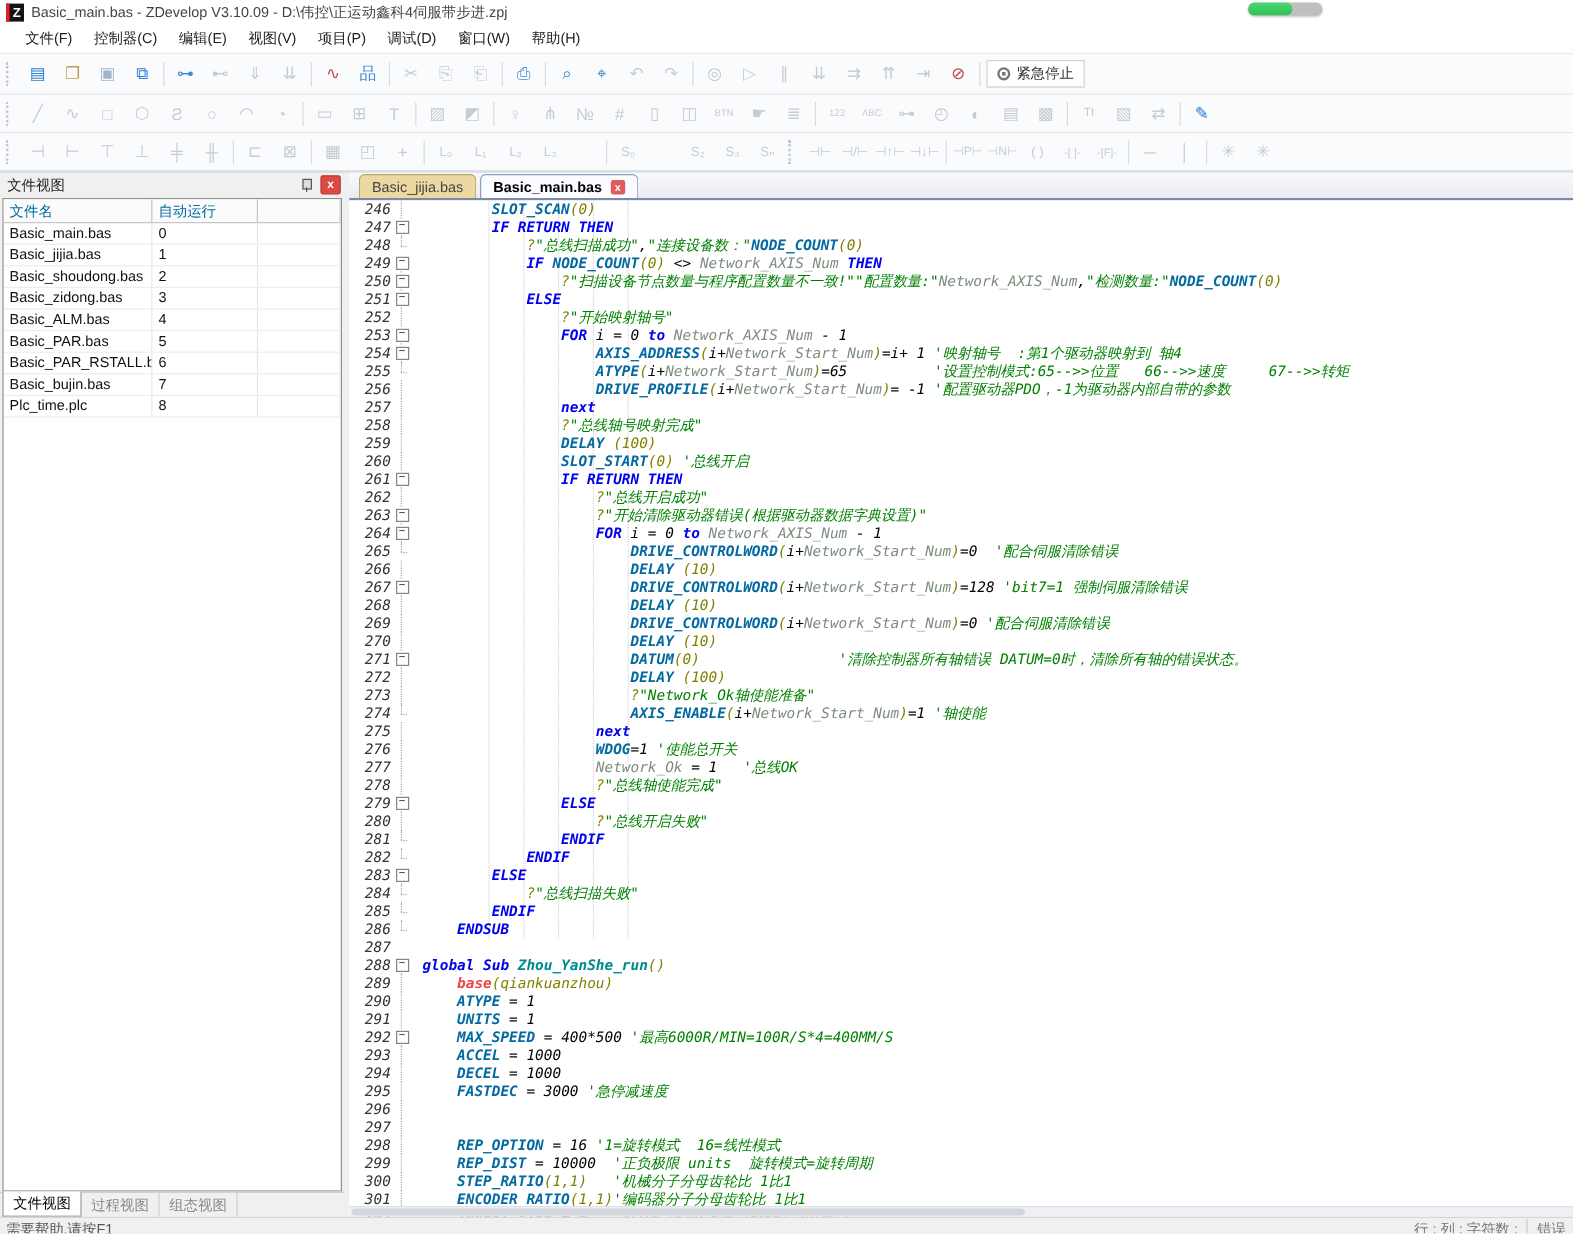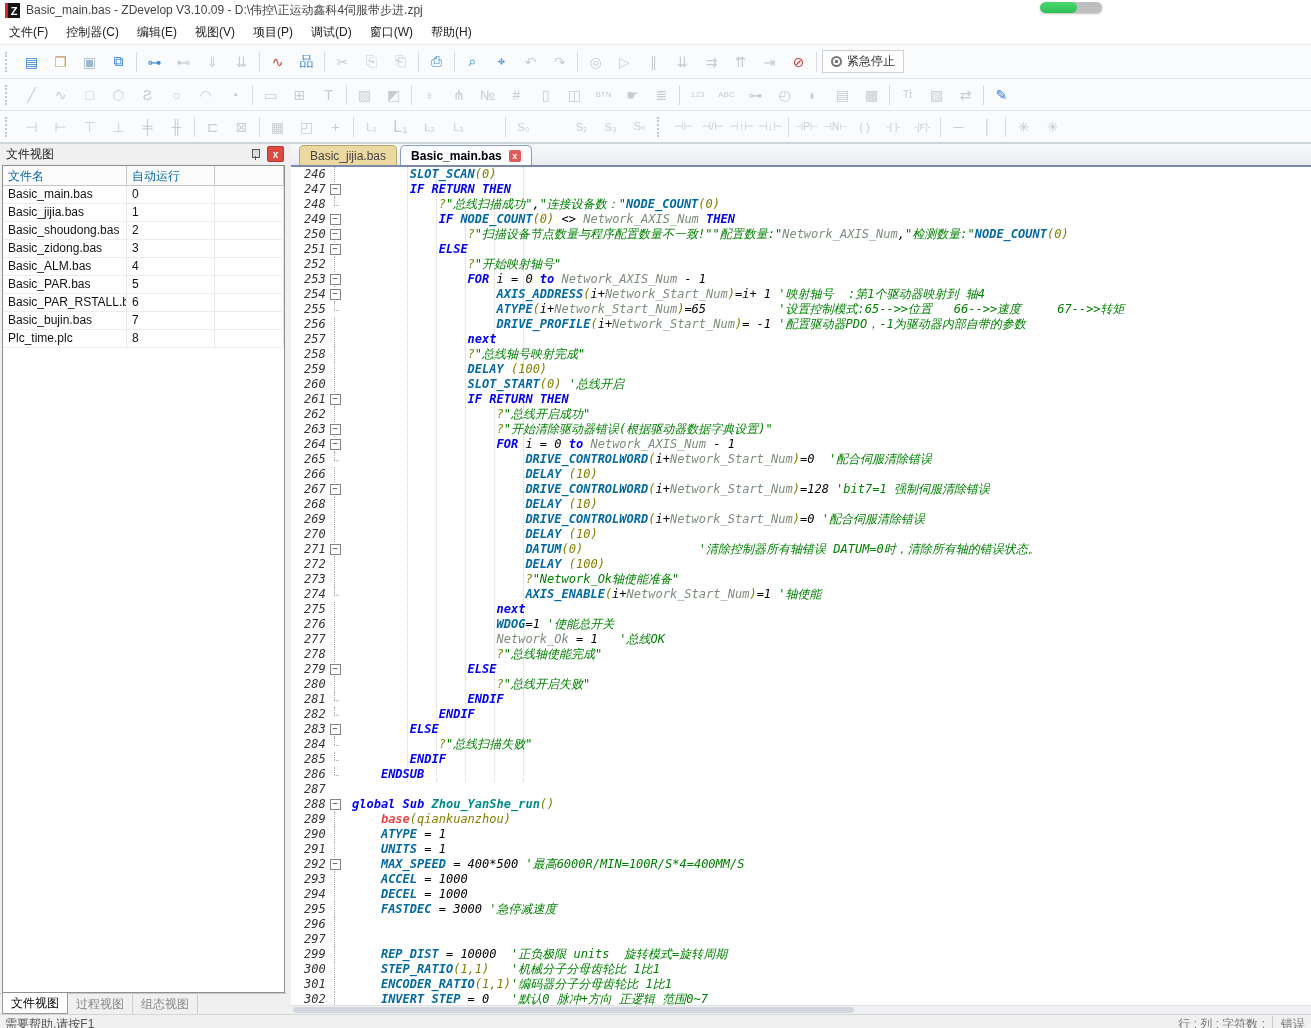--- a/index.html
+++ b/index.html
@@ -9,21 +9,21 @@
   
   .titlebar{height:21px;background:#fff;display:flex;align-items:center;padding-left:5px;flex:none;}
   .app-icon{width:15px;height:15px;background:#141414;color:#fff;font-weight:bold;font-size:11px;
             display:flex;align-items:center;justify-content:center;margin-right:6px;
             border-left:3px solid #d22;box-sizing:border-box;}
   .title-text{color:#444;font-size:12px;}
   .rec-pill{position:absolute;left:1040px;top:2px;width:62px;height:11px;border-radius:6px;
             background:#bfbfbf;box-shadow:0 1px 2px rgba(0,0,0,.25);overflow:hidden;}
   .rec-pill .fill{height:100%;width:60%;border-radius:6px;background:linear-gradient(#4ad96e,#2fbf57);}
   
-  .menubar{height:23px;background:#fff;display:flex;align-items:center;padding-left:0;flex:none;
+  .menubar{height:23px;background:#fff;display:flex;align-items:center;padding-left:12px;flex:none;
            border-bottom:1px solid #e8e8e8;}
   .menu-item{padding:3px 9px;color:#222;}
   
   .toolbar{background:#fafbfc;display:flex;align-items:center;flex:none;border-bottom:1px solid #e3e5e8;padding-left:2px;}
   .tb1{height:33px;}.tb2{height:31px;}.tb3{height:31px;border-bottom:1px solid #cdd3da;}
   .grip{width:5px;height:20px;border-left:2px dotted #c2c7ce;margin:0 5px 0 3px;flex:none;}
   .tsep{width:1px;height:20px;background:#d8dbdf;margin:0 3px;flex:none;}
   .tbi{min-width:25px;height:23px;padding:0 2px;border-radius:2px;display:inline-flex;align-items:center;
        justify-content:center;font-size:14px;color:#667;flex:none;white-space:nowrap;}
   .tbi.dis{color:#c7ccd2;}
@@ -200,21 +200,21 @@
     <span class="tbi dis">╫</span>
     <span class="tsep"></span>
     <span class="tbi dis">⊏</span>
     <span class="tbi dis">⊠</span>
     <span class="tsep"></span>
     <span class="tbi dis">▦</span>
     <span class="tbi dis">◰</span>
     <span class="tbi dis">+</span>
     <span class="tsep"></span>
     <span class="tbi dis" style="font-size: 11px;">L₀</span>
-    <span class="tbi dis" style="font-size: 16px;">L₁</span>
+    <span class="tbi dis" style="font-size: 11px;">L₁</span>
     <span class="tbi dis" style="font-size: 11px;">L₂</span>
     <span class="tbi dis" style="font-size: 11px;">L₃</span>
     <span class="tbi dis" style="font-size: 11px; margin-top: 48px;">Lₙ</span>
     <span class="tsep"></span>
     <span class="tbi dis" style="font-size: 11px;">S₀</span>
     <span class="tbi dis" style="font-size: 11px; margin-top: 48px;">S₁</span>
     <span class="tbi dis" style="font-size: 11px;">S₂</span>
     <span class="tbi dis" style="font-size: 11px;">S₃</span>
     <span class="tbi dis" style="font-size: 11px;">Sₙ</span>
     <span class="grip"></span>
@@ -607,20 +607,25 @@
             <span class="ln">296</span>
             <span class="foldcol f-l"></span>
             <span class="code"></span>
           </div>
           <div class="cl">
             <span class="ln">297</span>
             <span class="foldcol f-l"></span>
             <span class="code"></span>
           </div>
           <div class="cl">
+            <span class="ln">298</span>
+            <span class="foldcol f-l"></span>
+            <span class="code"><span class="tk-p">    </span><span class="tk-f">REP_OPTION</span><span class="tk-p"> = 16 </span><span class="tk-c">'1=旋转模式  16=线性模式</span></span>
+          </div>
+          <div class="cl">
             <span class="ln">299</span>
             <span class="foldcol f-l"></span>
             <span class="code"><span class="tk-p">    </span><span class="tk-f">REP_DIST</span><span class="tk-p"> = 10000  </span><span class="tk-c">'正负极限 units  旋转模式=旋转周期</span></span>
           </div>
           <div class="cl">
             <span class="ln">300</span>
             <span class="foldcol f-l"></span>
             <span class="code"><span class="tk-p">    </span><span class="tk-f">STEP_RATIO</span><span class="tk-o">(1,1)</span><span class="tk-p">   </span><span class="tk-c">'机械分子分母齿轮比 1比1</span></span>
           </div>
           <div class="cl">

